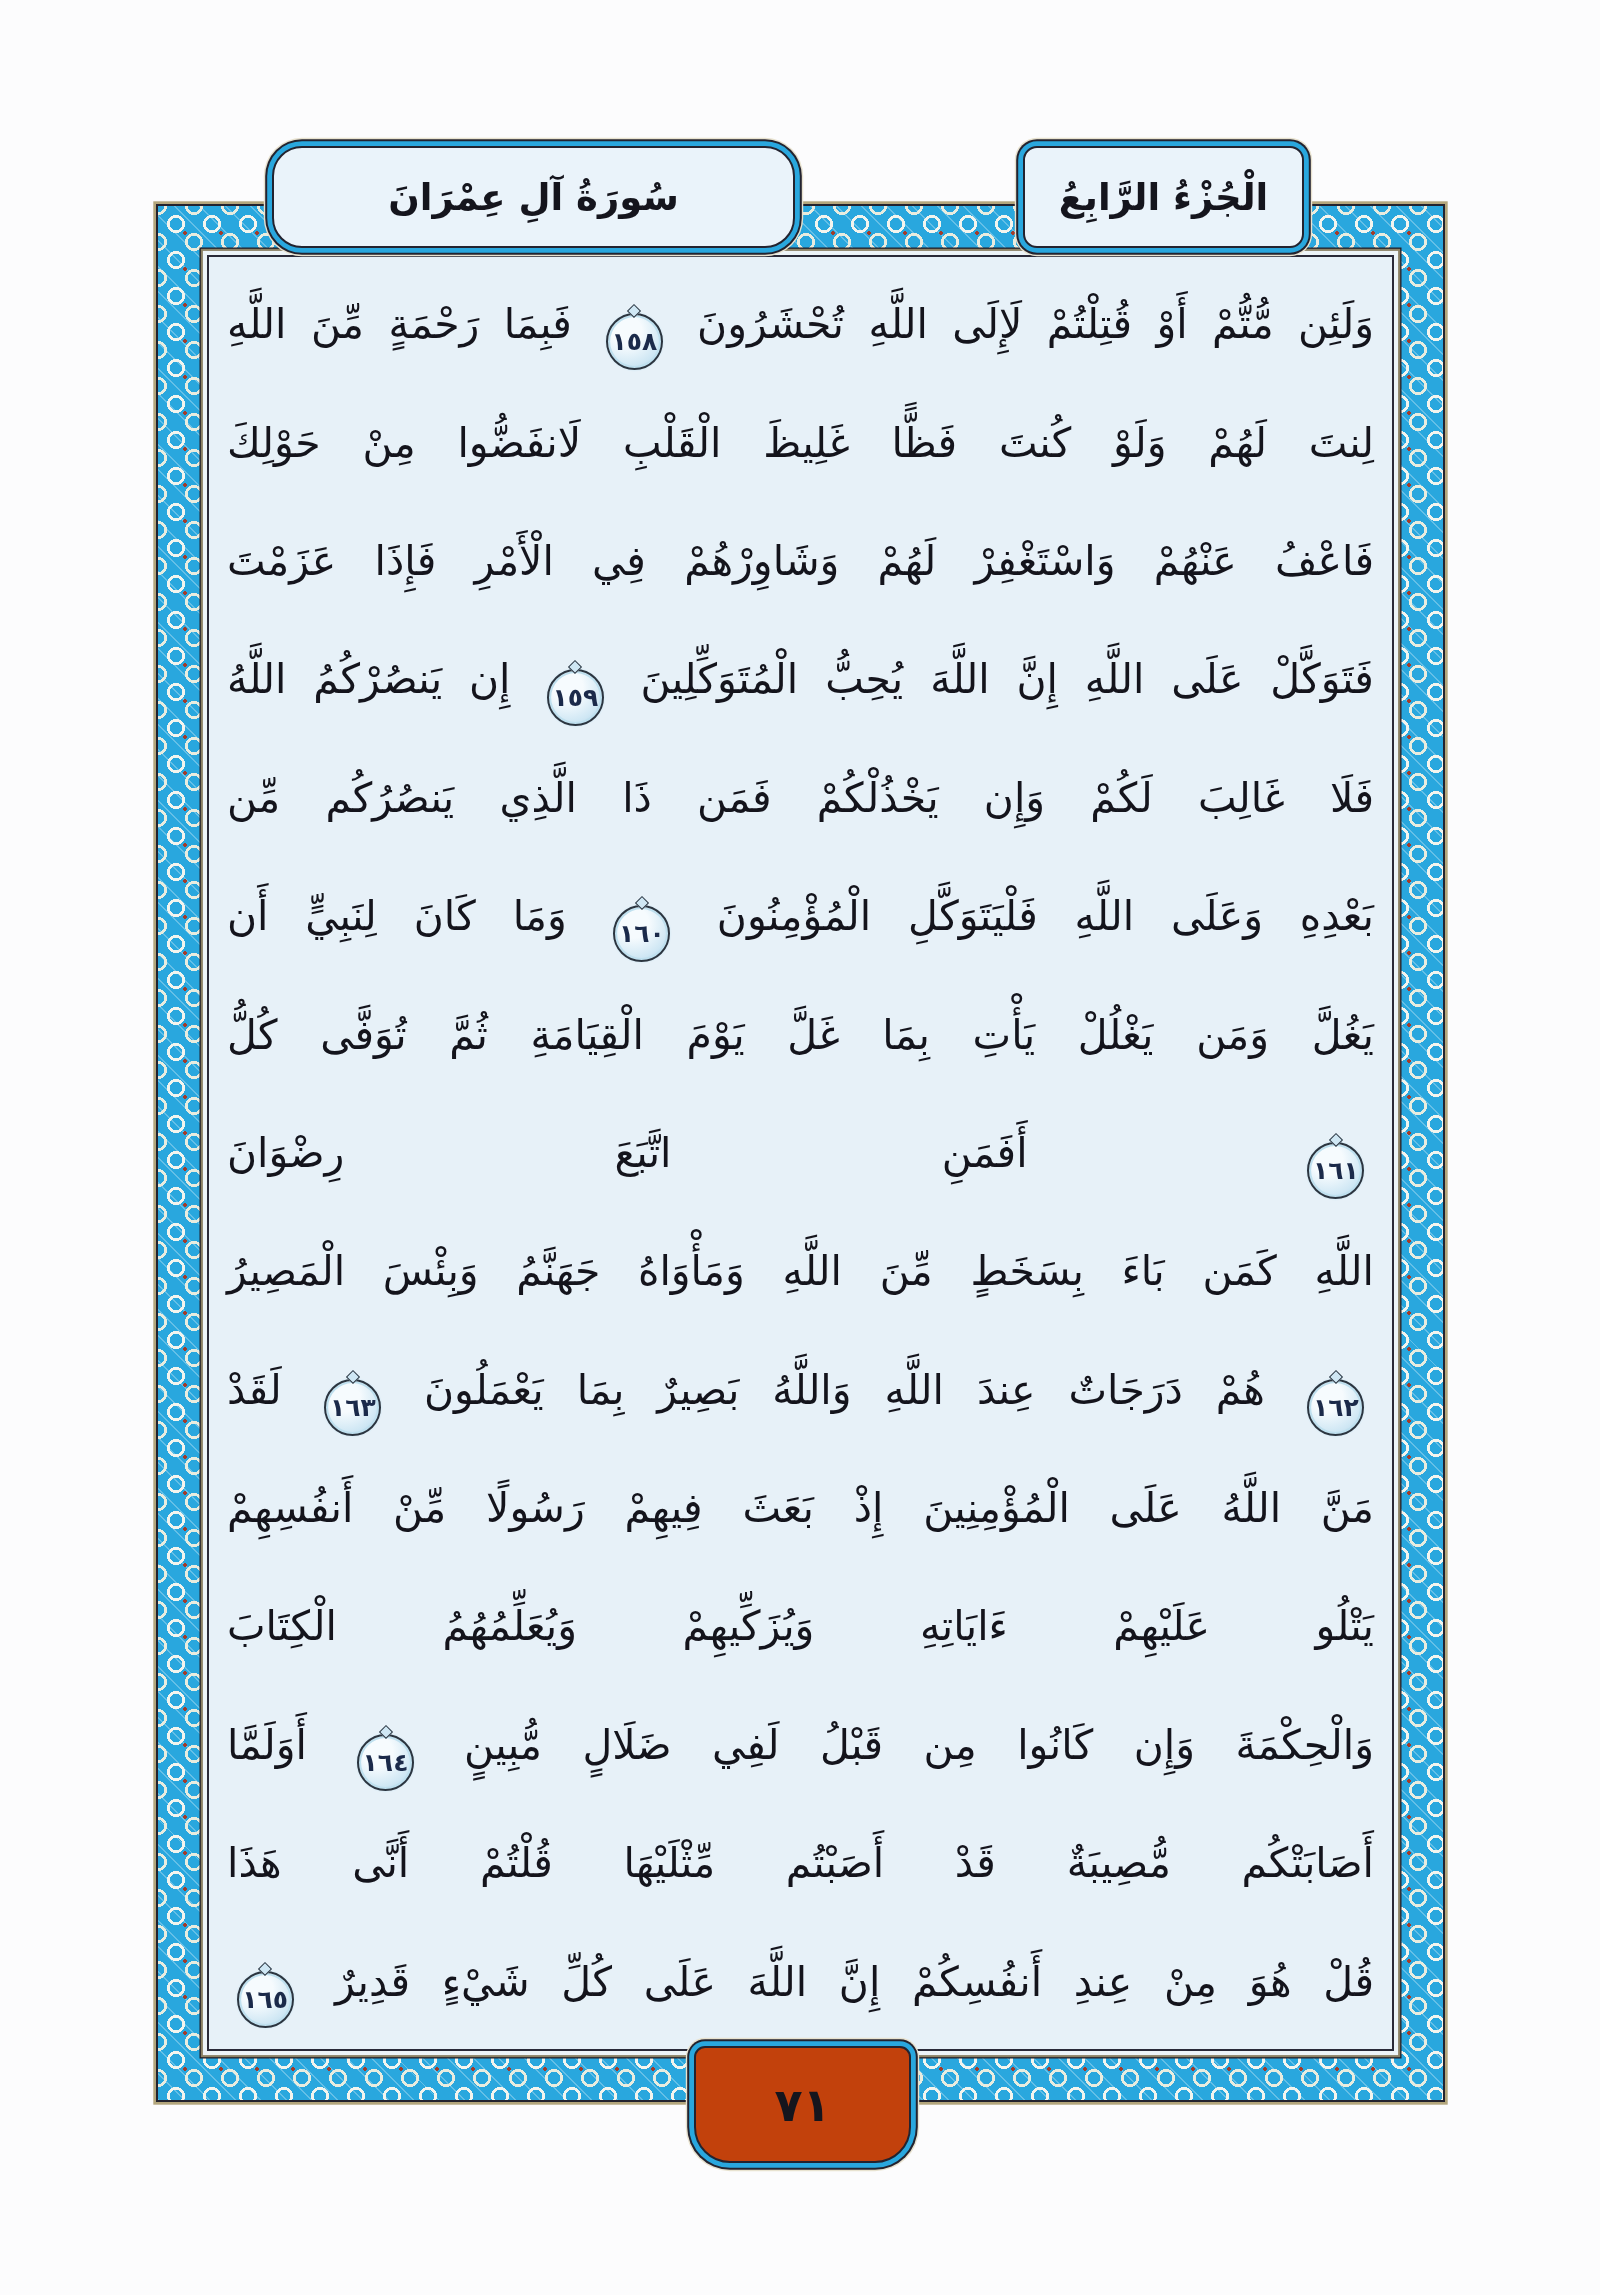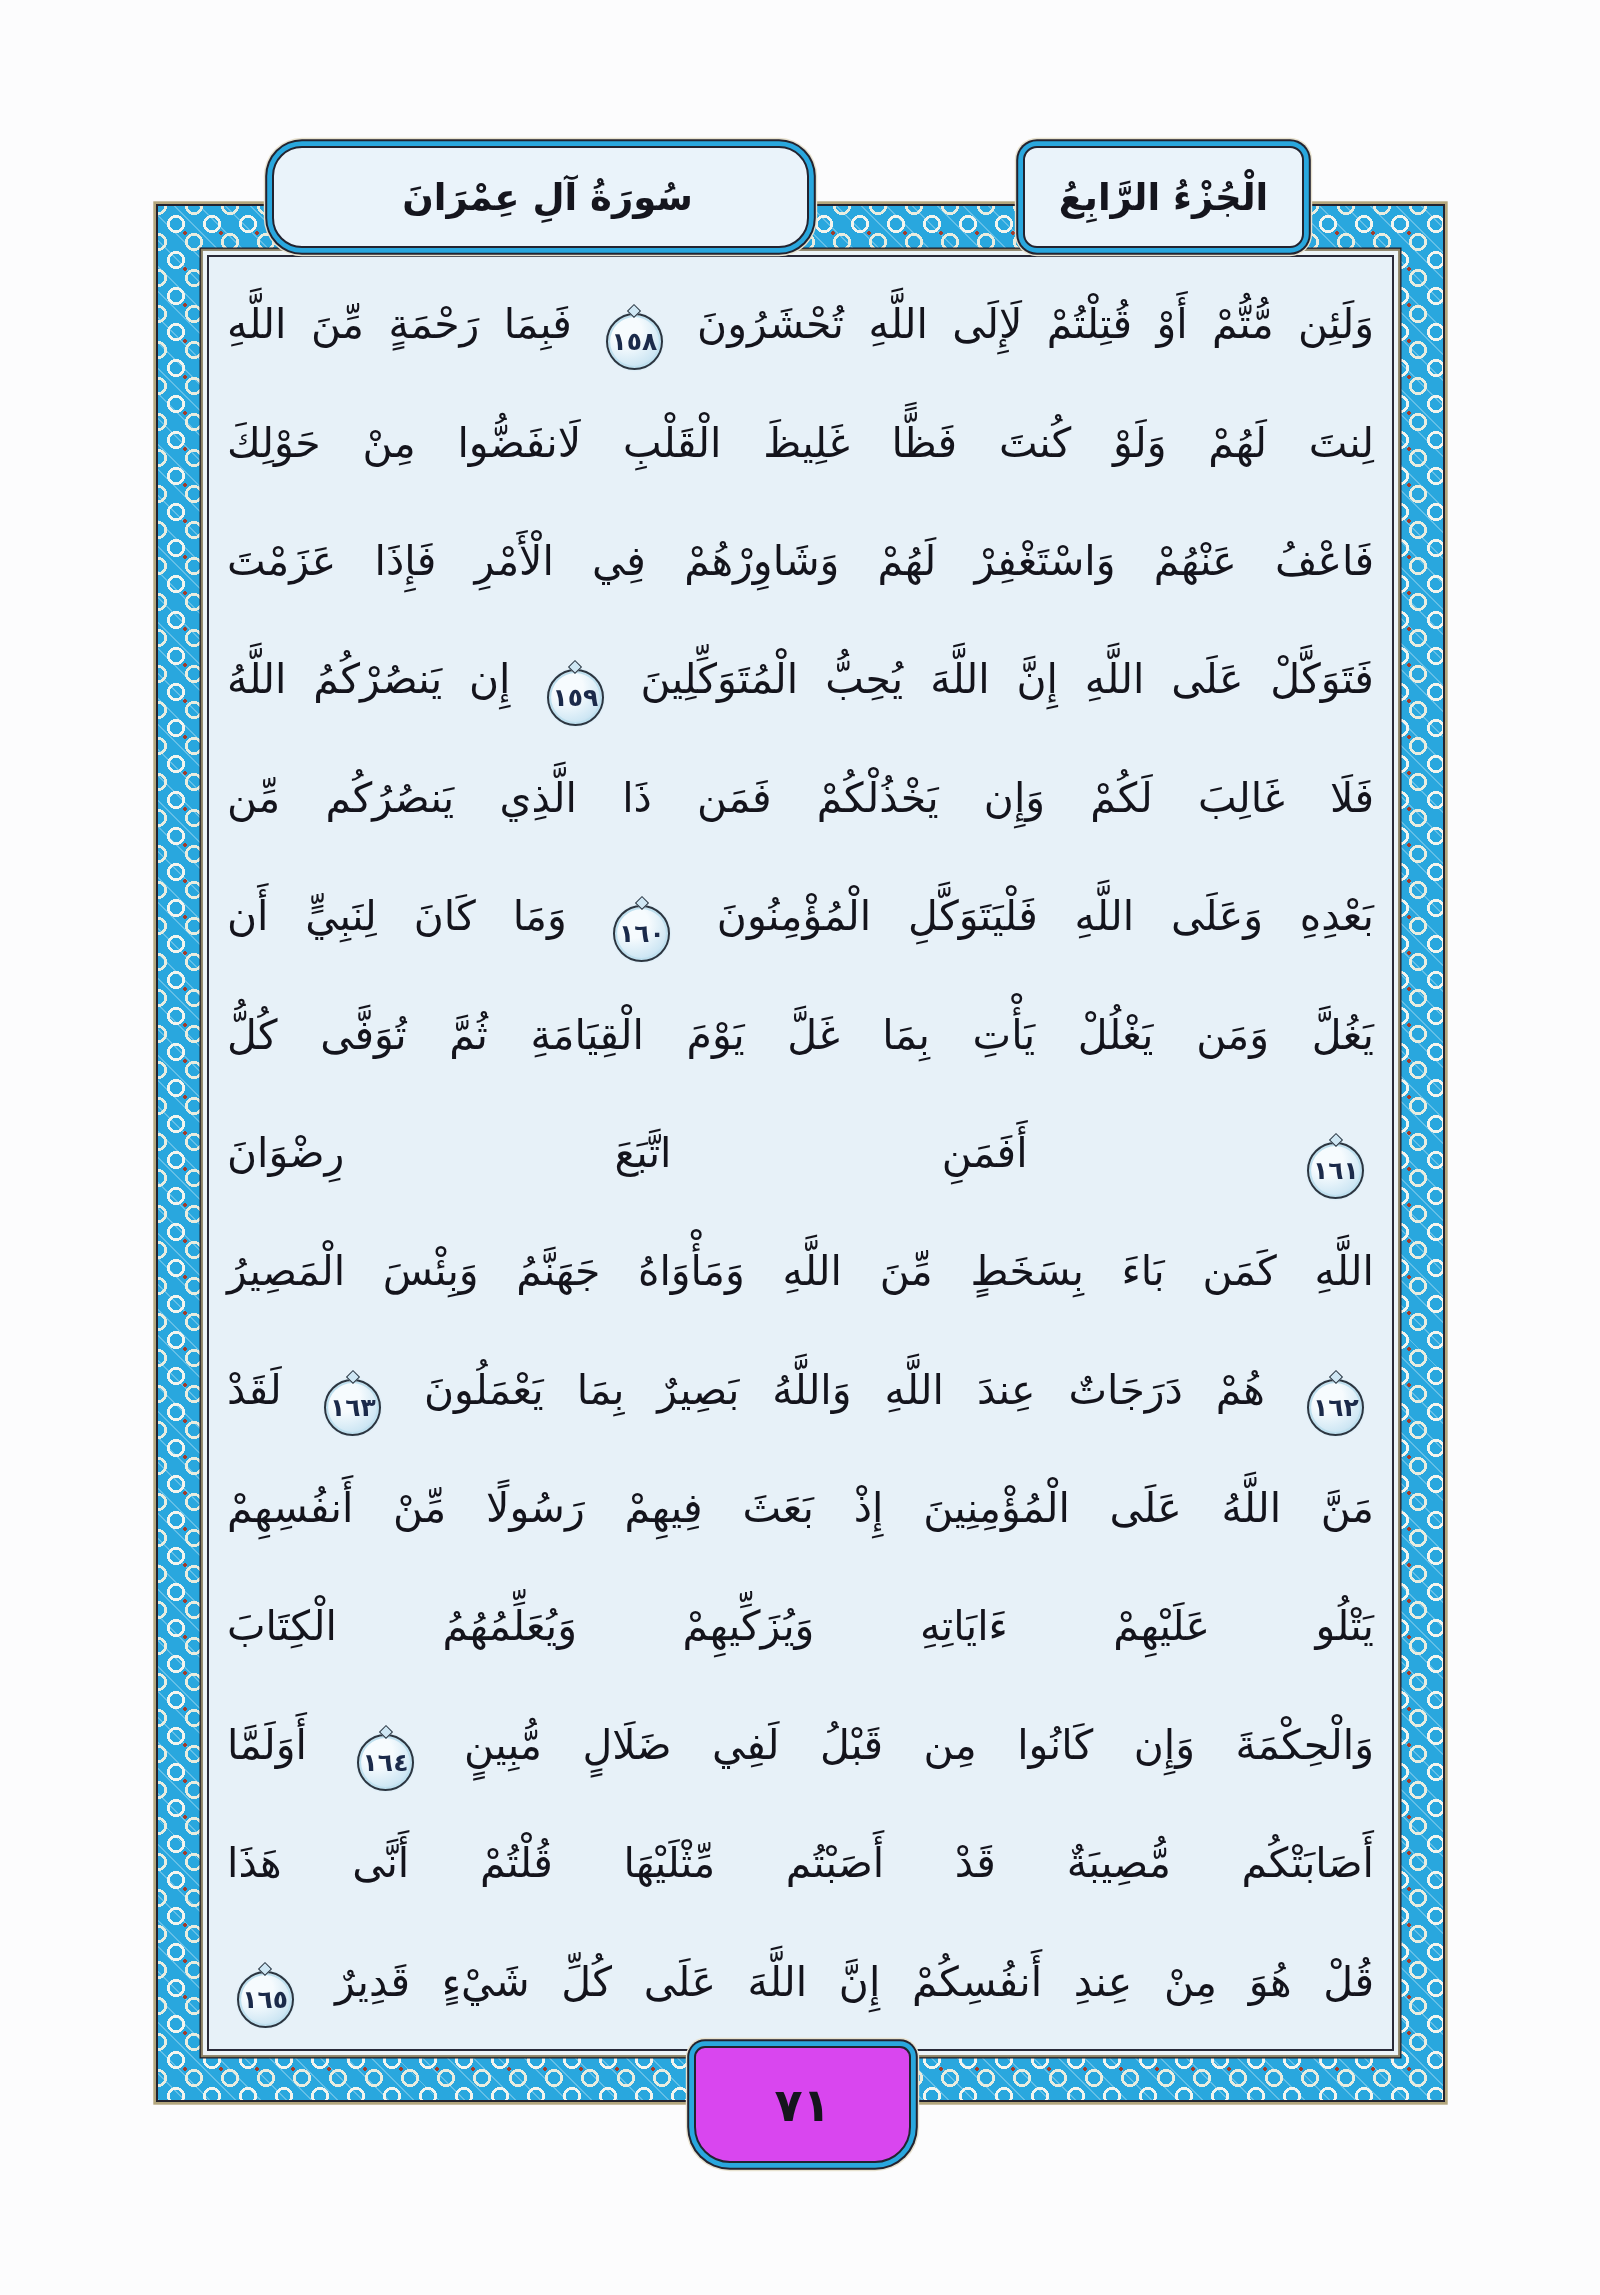--- a/index.html
+++ b/index.html
@@ -37,26 +37,26 @@
     background:#eaf3fa;
     border:2.1px solid #23232f;
     box-shadow:0 0 0 4.8px #29a7de, 0 0 0 6.8px #23232f, 0 0 0 8.2px #e8e2cf;
     display:flex;align-items:center;justify-content:center;
     z-index:5;
   }
   .cartouche .ctext{
     font-size:37px;font-weight:bold;color:#15151d;
     direction:rtl;white-space:nowrap;
   }
-  .cartouche.surah{left:272px;top:146px;width:519px;height:98px;border-radius:30px;padding-left:14px;}
+  .cartouche.surah{left:272px;top:146px;width:519px;height:98px;border-radius:30px;}
   .cartouche.juz{left:1023px;top:146px;width:277px;height:98px;border-radius:14px;}
   .cartouche.pagenum{
     left:694px;top:2046px;width:213px;height:113px;
     border-radius:11px 11px 36px 36px;
-    background:#d946ef;
+    background:#c2410c;
   }
   .cartouche.pagenum .ctext{font-size:46px;}
   
   .textblock{
     position:absolute;left:18px;right:18px;top:8.2px;bottom:8.2px;
     display:flex;flex-direction:column;justify-content:space-between;
   }
   .line{
     direction:rtl;
     text-align:justify;

